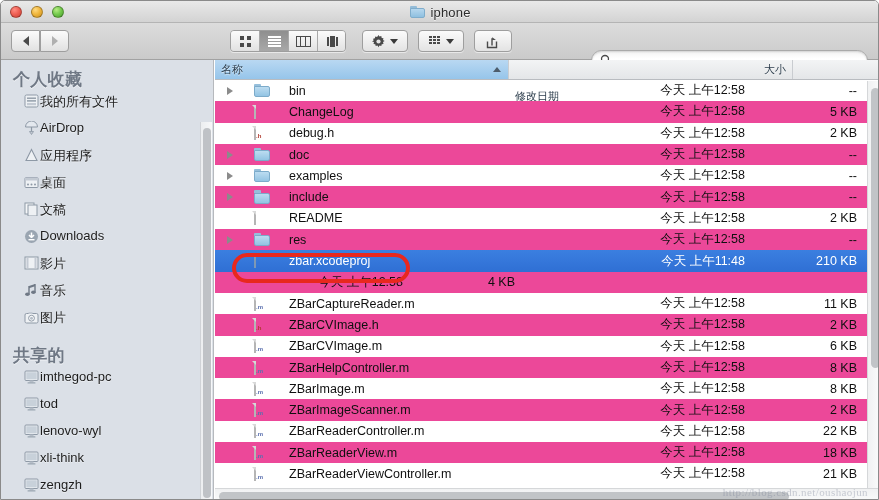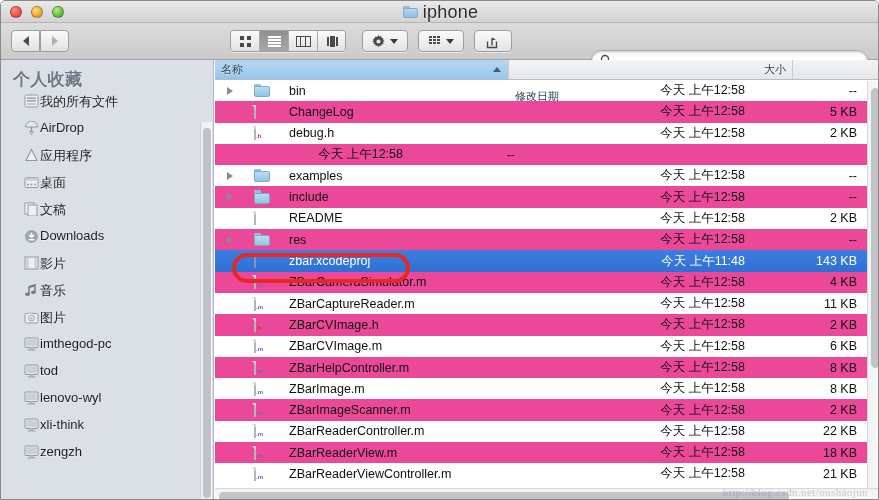--- a/index.html
+++ b/index.html
@@ -42,21 +42,21 @@
     position: absolute; left: 0; top: 0; width: 7px; height: 3px;
     background: #94bcd8; border-radius: 1px 1px 0 0;
   }
   #title-folder-icon .body {
     position: absolute; left: 0; top: 2px; width: 15px; height: 10px;
     background: linear-gradient(to bottom, #b6d7ee 0%, #8fc0e0 100%);
     border-radius: 1px 2px 2px 2px;
     border: 1px solid #7fadcc;
   }
   #title-text {
-    font-size: 18px; color: #2d2d2d; letter-spacing: .2px;
+    font-size: 13px; color: #2d2d2d; letter-spacing: .2px;
     text-shadow: 0 1px 0 rgba(255,255,255,.75);
   }
 
   
   #toolbar {
     position: absolute; top: 22px; left: 0; width: 879px; height: 37px;
     background: linear-gradient(to bottom, #dcdcdc 0%, #cacaca 100%);
     border-bottom: 1px solid #a2a2a2;
   }
   .tb-btn {
@@ -430,20 +430,21 @@
         <svg width="15" height="13" viewBox="0 0 15 13">
             <rect x="1" y="2.5" width="13" height="9.5" rx="1.5" fill="#eef1f4" stroke="#8e99a6"></rect>
             <rect x="4.5" y="1" width="4" height="2" fill="#c3cad3"></rect>
             <circle cx="7.5" cy="7.2" r="2.9" fill="#fff" stroke="#8e99a6"></circle>
             <circle cx="7.5" cy="7.2" r="1.5" fill="#b5bec8"></circle>
           </svg>
       </span>
       <span>图片</span>
     </div>
 
+    <div class="sb-section">共享的</div>
 
     <div class="sb-item">
       <span class="sb-ico">
         <svg width="15" height="14" viewBox="0 0 15 14">
             <rect x="1" y="1" width="13" height="9.5" rx="1" fill="#e9edf1" stroke="#8e99a6"></rect>
             <rect x="2.3" y="2.3" width="10.4" height="6.9" fill="#c8d1da"></rect>
             <rect x="5.5" y="10.5" width="4" height="2" fill="#b5bec8"></rect>
             <rect x="3.5" y="12.3" width="8" height="1.2" rx=".5" fill="#9aa5b1"></rect>
           </svg>
       </span>
@@ -545,89 +546,94 @@
         <div class="row">
           <div class="cell-name">
             <span class="disc"></span>
             <span class="f-ico"><span class="fi-doc"><span class="badge h">.h</span></span></span>
             <span>debug.h</span>
           </div>
           <div class="cell-date">今天 上午12:58</div>
           <div class="cell-size">2 KB</div>
         </div>
         <div class="row alt">
-          <div class="cell-date">今天 上午12:58</div>
-          <div class="cell-size">--</div>
-        </div>
-        <div class="row">
           <div class="cell-name">
             <span class="disc">
               <span class="t"></span>
             </span>
             <span class="f-ico fi-folder">
               <span class="tab"></span>
               <span class="body"></span>
             </span>
-            <span>examples</span>
+            <span>doc</span>
           </div>
           <div class="cell-date">今天 上午12:58</div>
           <div class="cell-size">--</div>
         </div>
-        <div class="row alt">
+        <div class="row">
           <div class="cell-name">
             <span class="disc">
               <span class="t"></span>
             </span>
             <span class="f-ico fi-folder">
               <span class="tab"></span>
               <span class="body"></span>
             </span>
-            <span>include</span>
+            <span>examples</span>
           </div>
           <div class="cell-date">今天 上午12:58</div>
           <div class="cell-size">--</div>
-        </div>
-        <div class="row">
-          <div class="cell-name">
-            <span class="disc"></span>
-            <span class="f-ico"><span class="fi-doc"></span></span>
-            <span>README</span>
-          </div>
-          <div class="cell-date">今天 上午12:58</div>
-          <div class="cell-size">2 KB</div>
         </div>
         <div class="row alt">
           <div class="cell-name">
             <span class="disc">
               <span class="t"></span>
             </span>
             <span class="f-ico fi-folder">
               <span class="tab"></span>
               <span class="body"></span>
             </span>
+            <span>include</span>
+          </div>
+          <div class="cell-date">今天 上午12:58</div>
+          <div class="cell-size">--</div>
+        </div>
+        <div class="row">
+          <div class="cell-name">
+            <span class="disc"></span>
+            <span class="f-ico"><span class="fi-doc"></span></span>
+            <span>README</span>
+          </div>
+          <div class="cell-date">今天 上午12:58</div>
+          <div class="cell-size">2 KB</div>
+        </div>
+        <div class="row alt">
+          <div class="cell-name">
+            <span class="disc">
+              <span class="t"></span>
+            </span>
+            <span class="f-ico fi-folder">
+              <span class="tab"></span>
+              <span class="body"></span>
+            </span>
             <span>res</span>
           </div>
           <div class="cell-date">今天 上午12:58</div>
           <div class="cell-size">--</div>
         </div>
         <div class="row sel">
           <div class="cell-name">
             <span class="disc"></span>
             <span class="f-ico"><span class="fi-xcode"></span></span>
             <span>zbar.xcodeproj</span>
           </div>
           <div class="cell-date">今天 上午11:48</div>
-          <div class="cell-size">143 KB</div>
-        </div>
-        <div class="row alt">
-          <div class="cell-name">
-            <span class="disc"></span>
-            <span class="f-ico"><span class="fi-doc"><span class="badge m">.m</span></span></span>
-            <span>ZBarCameraSimulator.m</span>
-          </div>
+          <div class="cell-size">210 KB</div>
+        </div>
+        <div class="row alt">
           <div class="cell-date">今天 上午12:58</div>
           <div class="cell-size">4 KB</div>
         </div>
         <div class="row">
           <div class="cell-name">
             <span class="disc"></span>
             <span class="f-ico"><span class="fi-doc"><span class="badge m">.m</span></span></span>
             <span>ZBarCaptureReader.m</span>
           </div>
           <div class="cell-date">今天 上午12:58</div>

